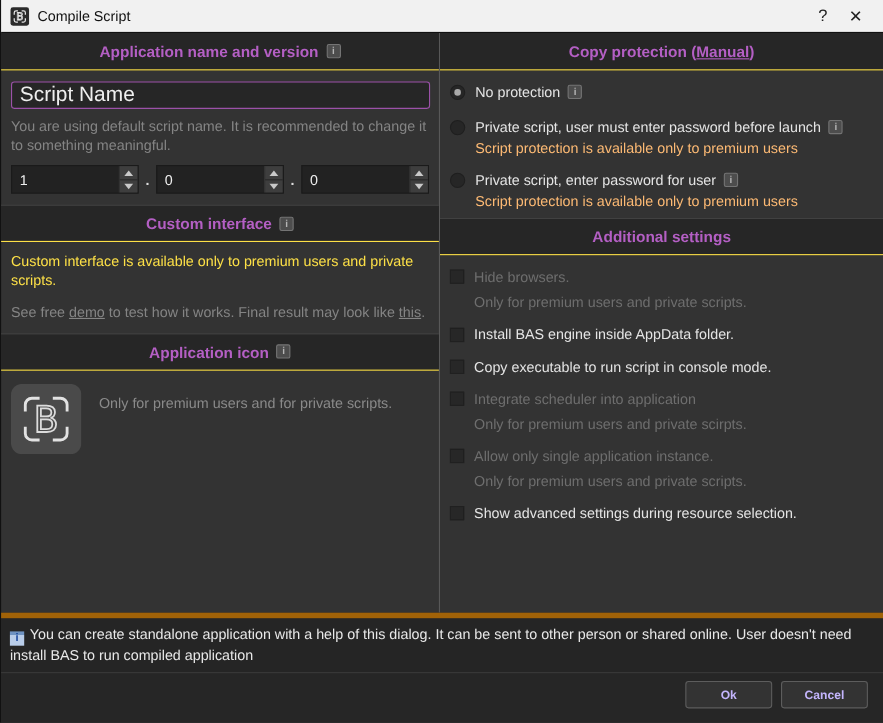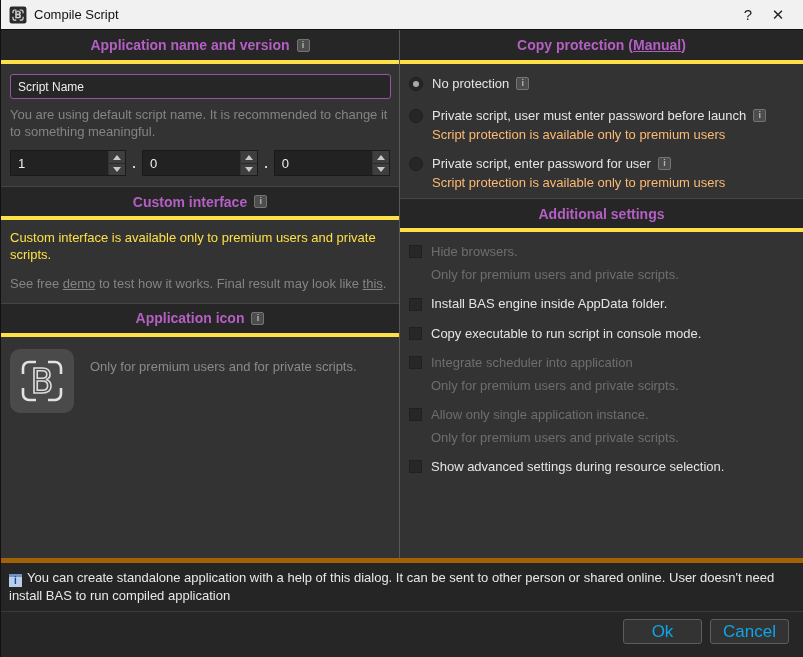--- a/index.html
+++ b/index.html
@@ -13,31 +13,31 @@
   .titlebar .title { color:#111; font-size:13px; }
   .titlebar .spacer { flex:1; }
   .tb-btn { width:30px; height:26px; display:flex; align-items:center; justify-content:center; color:#222; font-size:15px; cursor:default; }
 
   
   .main { flex:1; display:flex; min-height:0; }
   .col { display:flex; flex-direction:column; }
   .col-left { width:399px; border-right:1px solid #585858; }
   .col-right { flex:1; }
 
-  .sec-header { background:#262626; border-top:1px solid #454545; border-bottom:4px solid #fde047; height:34px; display:flex; align-items:center; justify-content:center; gap:7px; flex:0 0 34px; }
+  .sec-header { background:#262626; border-top:1px solid #454545; border-bottom:1px solid #fde047; height:34px; display:flex; align-items:center; justify-content:center; gap:7px; flex:0 0 34px; }
   .sec-header:first-child { border-top:none; }
   .sec-title { color:#b45fc4; font-weight:bold; font-size:14px; }
   .sec-title a, .hdr-link { color:#b45fc4; text-decoration:underline; }
 
   .info-badge { display:inline-block; width:13px; height:13px; background:#4d4d4d; border:1px solid #747474; border-radius:2px; color:#b5b5b5; font-size:9px; font-weight:bold; text-align:center; line-height:11px; vertical-align:middle; }
 
   .body-pad { padding:10px 9px; }
 
   
-  .name-input { width:381px; height:25px; background:#262626; border:1px solid #9b51a8; border-radius:3px; color:#eee; font-size:12px; padding:2px 7px; font-family:"Liberation Sans",sans-serif; }
+  .name-input { width:381px; height:25px; background:#262626; border:1px solid #9b51a8; border-radius:3px; color:#eee; font-size:19px; padding:2px 7px; font-family:"Liberation Sans",sans-serif; }
   .hint { color:#848484; line-height:1.28; margin-top:8px; width:385px; }
 
   
   .version-row { display:flex; align-items:center; margin-top:10px; gap:6px; }
   .spinbox { flex:1; height:26px; background:#222; border:1px solid #1a1a1a; display:flex; }
   .spin-val { flex:1; color:#eee; display:flex; align-items:center; padding-left:7px; }
   .spin-btns { width:17px; display:flex; flex-direction:column; border-left:1px solid #333; }
   .spin-btn { flex:1; background:#3e3e3e; display:flex; align-items:center; justify-content:center; }
   .spin-btn + .spin-btn { border-top:1px solid #2a2a2a; }
   .arrow-up { width:0; height:0; border-left:4px solid transparent; border-right:4px solid transparent; border-bottom:5px solid #c9c9c9; }
@@ -66,21 +66,21 @@
   .checkbox { width:13px; height:13px; background:#272727; border:1px solid #202020; flex:0 0 13px; margin-top:1px; }
   .chk-label { color:#e4e4e4; line-height:1.25; }
   .chk-row.disabled .chk-label { color:#6e6e6e; }
   .chk-note { color:#6e6e6e; margin:7px 0 14px 22px; }
   .chk-gap { margin-bottom:13px; }
 
   
   .infobar { flex:0 0 47px; background:#252525; border-top:5px solid #a16207; padding:6px 8px; display:block; color:#e8e8e8; line-height:1.35; }
   .tip-icon { display:inline-block; width:13px; height:13px; background:linear-gradient(#6f93c2 0 3px,#b9cde9 3px); color:#17459c; font-size:10px; font-weight:bold; text-align:center; line-height:13px; vertical-align:-2px; margin-right:5px; }
   .footer { flex:0 0 46px; background:#262626; border-top:1px solid #3a3a3a; display:flex; align-items:center; justify-content:flex-end; gap:8px; padding:0 14px 6px 0; }
-  .btn { width:79px; height:25px; background:#333; border:1px solid #5d5d5d; border-radius:3px; color:#0ea5e9; font-size:17px; display:flex; align-items:center; justify-content:center; }
+  .btn { width:79px; height:25px; background:#333; border:1px solid #5d5d5d; border-radius:3px; color:#c4b5fd; font-size:11px; display:flex; align-items:center; justify-content:center;font-weight:bold; }
 </style>
 </head>
 <body>
 
 <div class="window">
 
   <div class="titlebar">
     <svg class="app-icon" viewBox="0 0 64 64">
       <rect x="2" y="2" width="60" height="60" rx="8" fill="#2b2b2b"></rect>
       <path d="M14 26 V20 a6 6 0 0 1 6-6 h6 M38 14 h6 a6 6 0 0 1 6 6 v6 M50 38 v6 a6 6 0 0 1-6 6 h-6 M26 50 h-6 a6 6 0 0 1-6-6 v-6" fill="none" stroke="#e6e6e6" stroke-width="4"></path>

